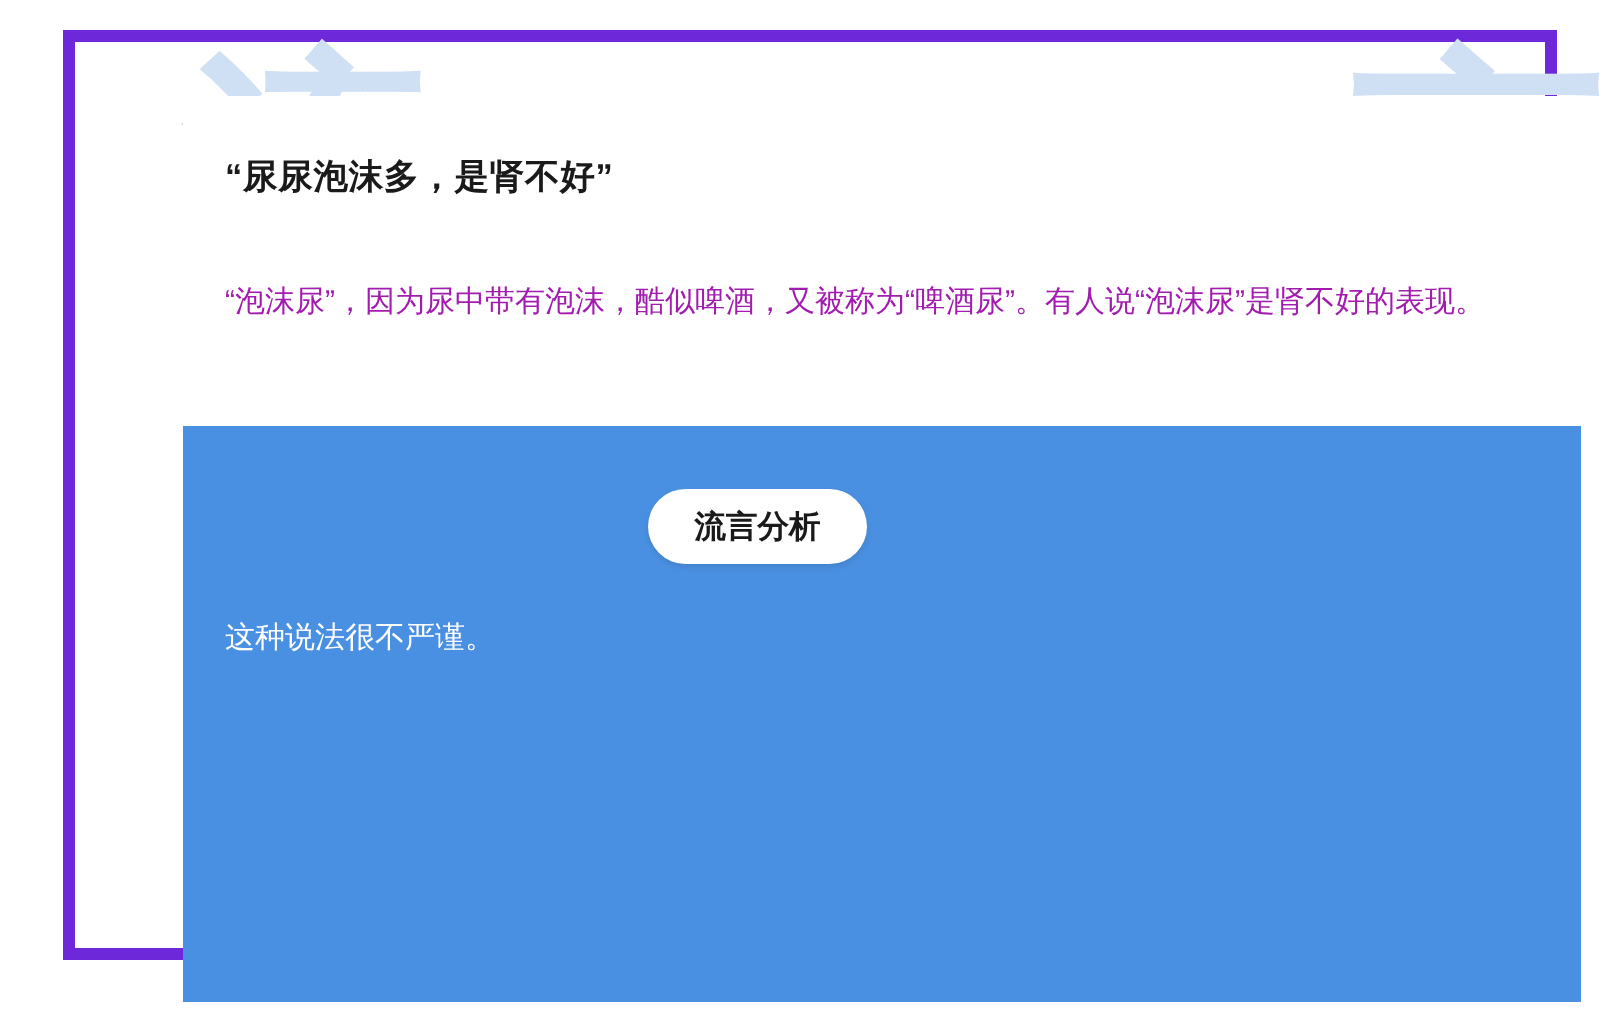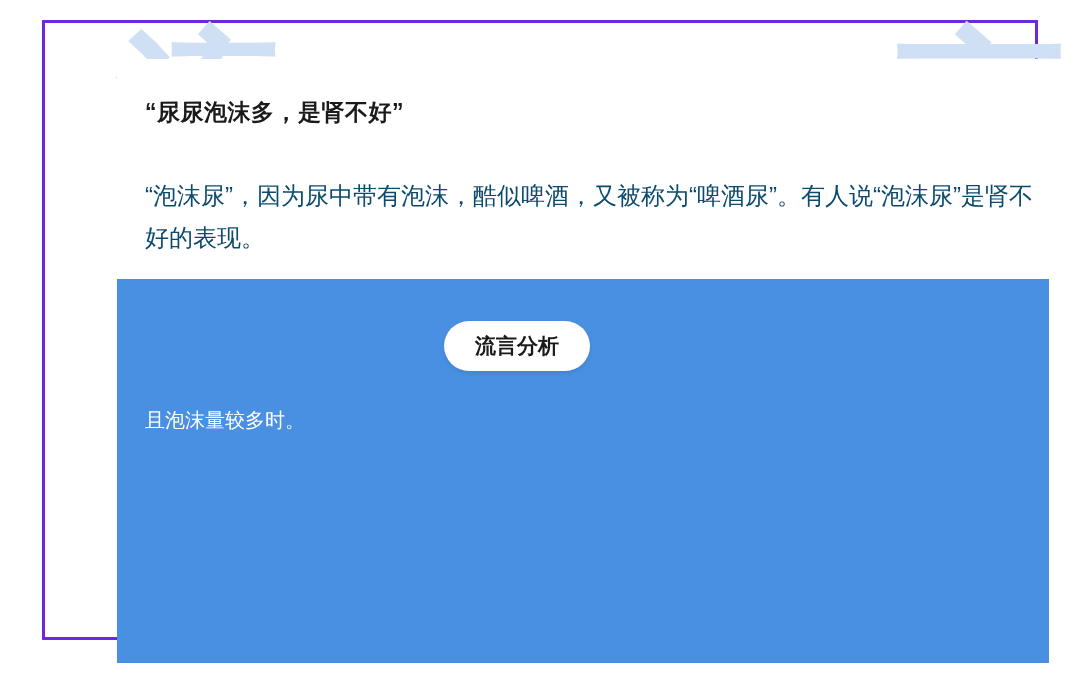--- a/index.html
+++ b/index.html
@@ -13,21 +13,21 @@
     font-family: "Liberation Sans", "DejaVu Sans", sans-serif;
     overflow: hidden;
   }
 
   .card {
     position: absolute;
     left: 42px;
     top: 20px;
     width: 996px;
     height: 620px;
-    border: 3px solid #6d28d9;
+    border: 8px solid #6d28d9;
     box-sizing: border-box;
     background: transparent;
   }
 
   
   .watermark {
     position: absolute;
     color: #cfe0f5;
     font-weight: 700;
     line-height: 1;
@@ -65,39 +65,39 @@
     color: #1a1a1a;
     letter-spacing: 0.5px;
     z-index: 3;
   }
 
   .intro {
     position: absolute;
     left: 100px;
     top: 152px;
     width: 892px;
-    font-size: 24px;
+    font-size: 20px;
     line-height: 42px;
-    color: #0c4a6e;
+    color: #a21caf;
     z-index: 3;
   }
 
   .blue-panel {
     position: absolute;
     left: 72px;
     top: 256px;
     width: 932px;
     height: 384px;
     background: #4a90e2;
     z-index: 2;
   }
 
   .badge {
     position: absolute;
-    left: 327px;
+    left: 310px;
     top: 42px;
     width: 146px;
     height: 50px;
     background: #ffffff;
     border-radius: 25px;
     display: flex;
     align-items: center;
     justify-content: center;
     font-size: 21px;
     font-weight: 700;
@@ -131,16 +131,16 @@
   <span class="watermark watermark-right">言</span>
 
   <div class="white-panel"></div>
 
   <div class="headline">“尿尿泡沫多，是肾不好”</div>
 
   <div class="intro">“泡沫尿”，因为尿中带有泡沫，酷似啤酒，又被称为“啤酒尿”。有人说“泡沫尿”是肾不好的表现。</div>
 
   <div class="blue-panel">
     <div class="badge">流言分析</div>
-    <div class="blue-text blue-para-1">且泡沫量较多时。</div>
+    <div class="blue-text blue-para-1">这种说法很不严谨。</div>
   </div>
 
 </div>
 
 </body></html>

